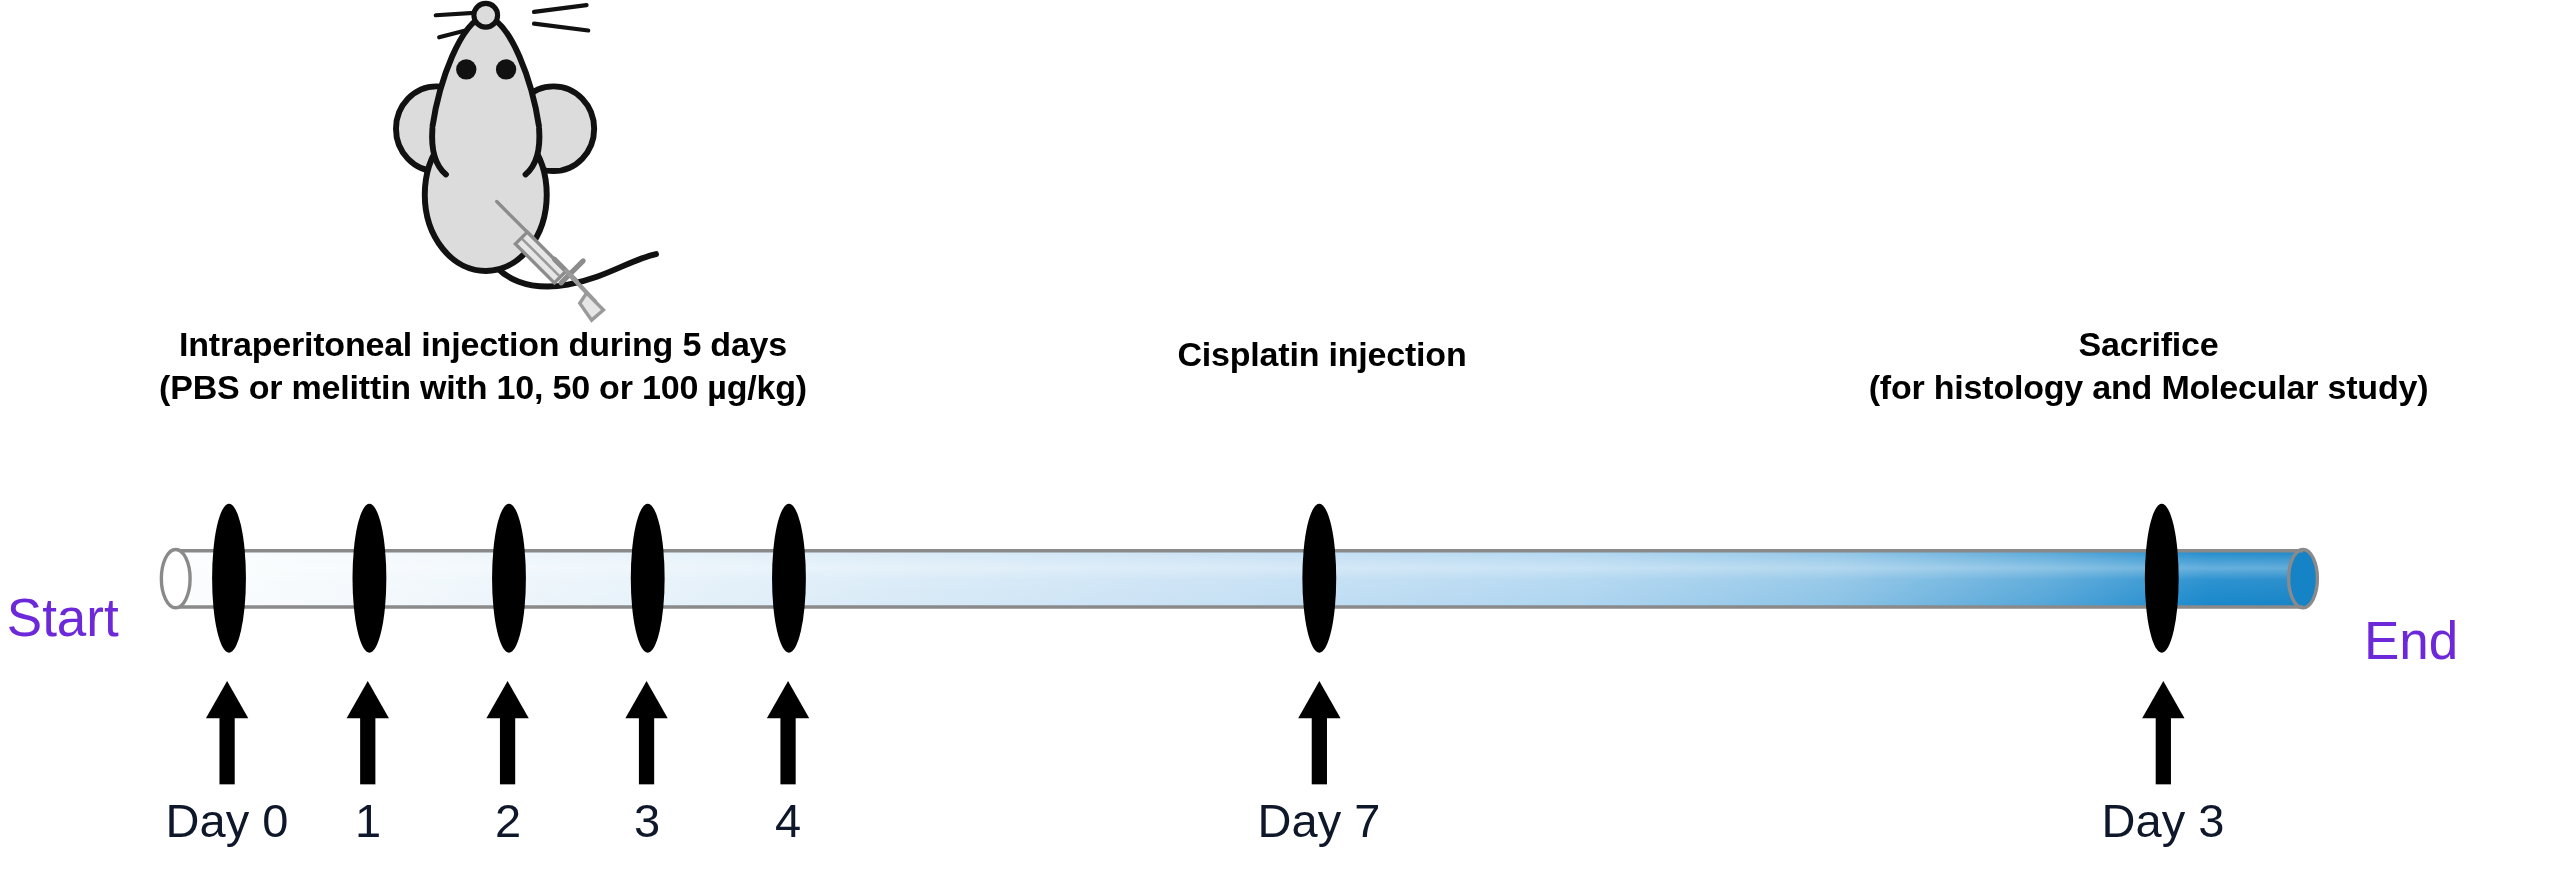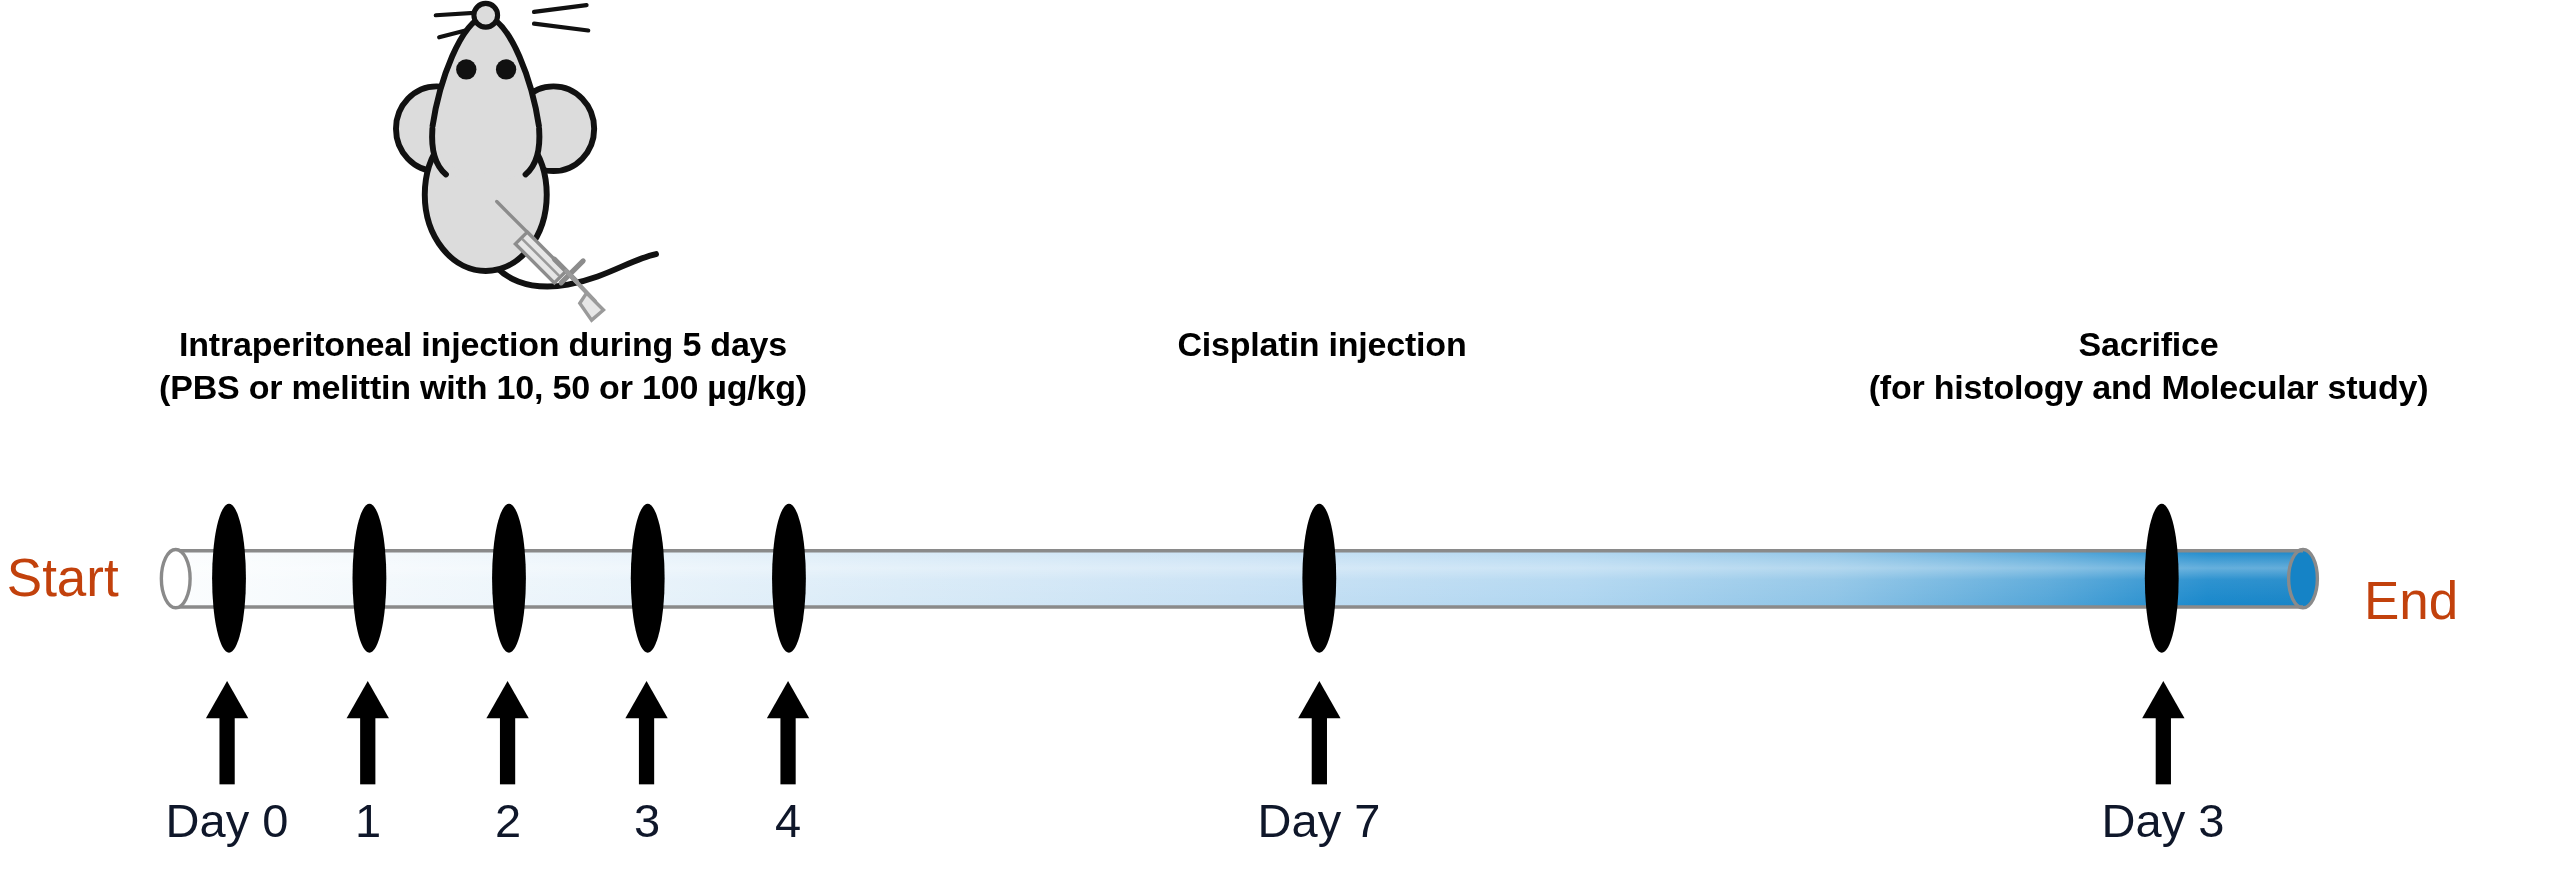--- a/index.html
+++ b/index.html
@@ -37,40 +37,41 @@
     font-weight: bold;
     font-size: 34px;
     line-height: 43px;
     color: #000000;
     letter-spacing: -0.2px;
     white-space: nowrap;
   }
   .event-label .line { display: block; }
 
   #label-ip-injection   { left: -8.5px;  top: 323px; width: 983px; }
-  #label-cisplatin      { left: 907px; top: 323px; width: 830px; }
+  #label-cisplatin      { left: 907px; top: 333px; width: 830px; }
   #label-sacrifice      { left: 1712px; top: 323px; width: 873px; }
 
   
   #timeline-axis {
     position: absolute;
     left: 0px;
     top: 475px;
     width: 2576px;
     height: 203px;
   }
 
   
   .endpoint-caption {
     position: absolute;
     font-family: "Liberation Sans", sans-serif;
     font-weight: normal;
     font-size: 53px;
-    color: #c2410c;
+    color: #6d28d9;
     white-space: nowrap;
+    margin-top: 40px;
   }
   #caption-start { left: 6.8px;    top: 547px; }
   #caption-end   { left: 2364px; top: 570px; }
 
   
   #day-ticks {
     position: absolute;
     left: 0;
     top: 674px;
     width: 2576px;

